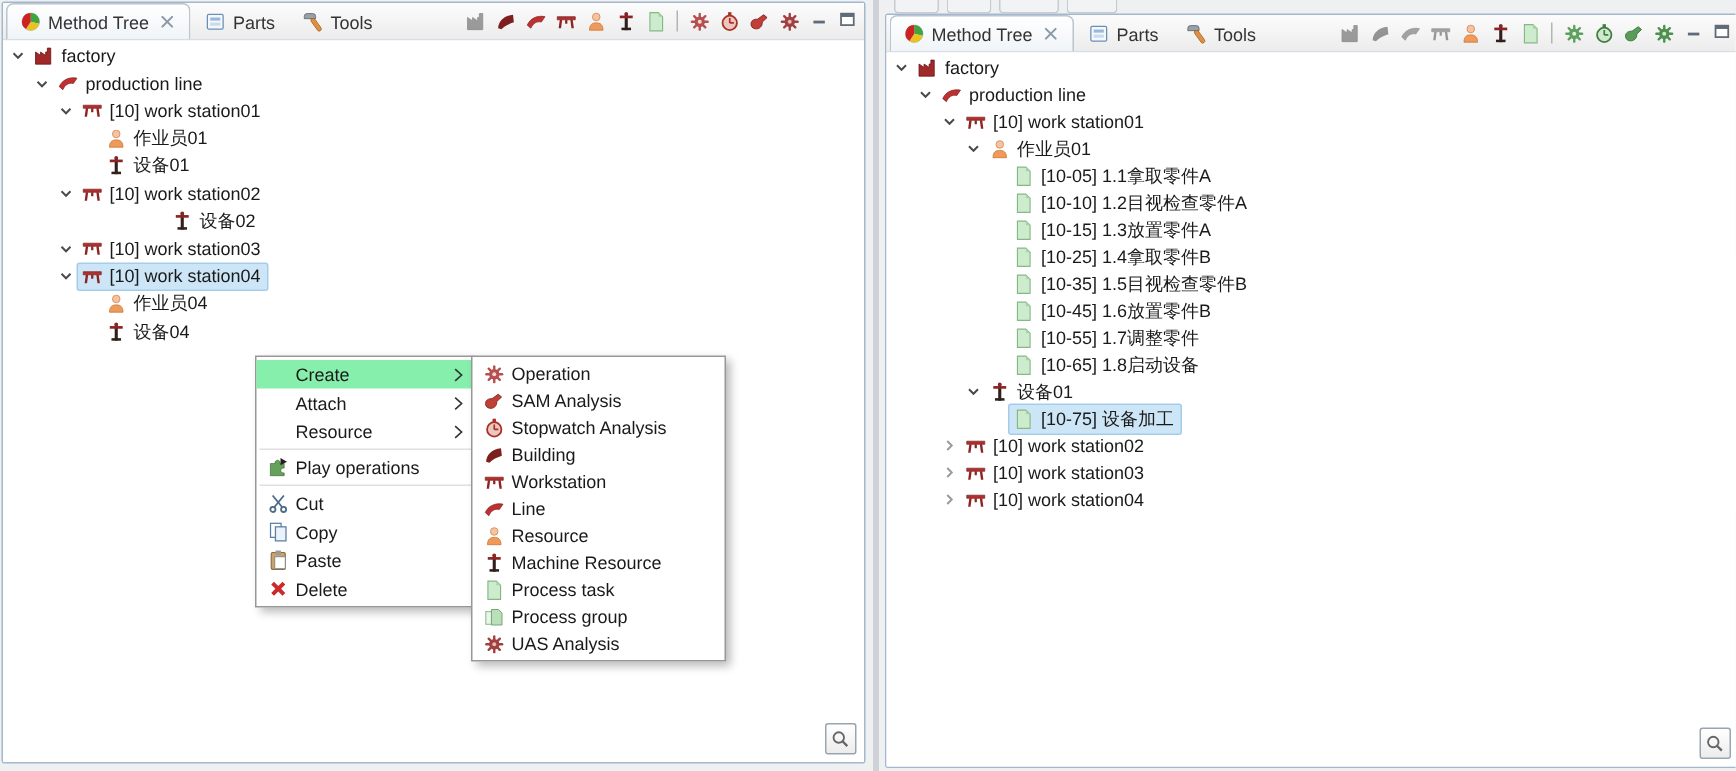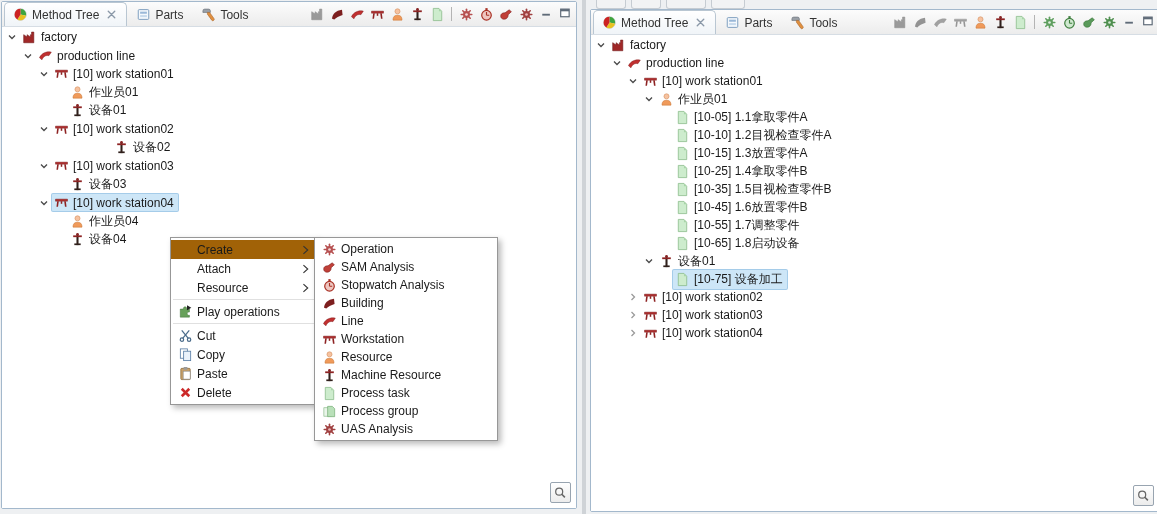--- a/index.html
+++ b/index.html
@@ -41,24 +41,24 @@
     background:linear-gradient(#ffffff,#ececec);border:1px solid #98a4b0;border-radius:2px;
     display:flex;align-items:center;justify-content:center;padding:0;cursor:pointer}
   .zoom-btn .icon{width:14px;height:14px}
   .sash{position:absolute;left:578px;top:0;width:11px;height:514px}
   .sash::after{content:"";position:absolute;left:4px;top:0;width:4px;height:100%;background:#cfd3d7}
   .top-sliver{position:absolute;left:596px;top:0;height:9px;display:flex;gap:5px}
   .stub{height:9px;border:1px solid #c6ccd2;border-top:none;border-radius:0 0 3px 3px;background:#f2f3f4}
   .menu{position:absolute;background:#fff;border:1px solid #979797;
     box-shadow:3px 3px 6px rgba(0,0,0,.28);padding:2px 0;z-index:10}
   #context-menu{left:170px;top:237px;width:147px}
-  #create-submenu{left:314px;top:237px;width:184px}
+  #create-submenu{left:314px;top:237px;width:170px}
   .mrow{display:flex;align-items:center;height:19px;padding:0 2px;position:relative}
   #create-submenu .mrow{height:18px}
-  .mrow.highlight{background:#a16207}
+  .mrow.highlight{background:#86efac}
   .mgutter{width:24px;flex:0 0 24px;display:flex;justify-content:center}
   .mgutter .icon{width:15px;height:15px}
   .mlabel{flex:1;white-space:nowrap}
   .marrow{width:12px;height:12px;margin-right:2px;display:inline-flex}
   .marrow svg{width:100%;height:100%}
   .msep{height:1px;background:#e0e0e0;margin:2px 2px}
 </style>
 </head>
 <body>
 
@@ -336,34 +336,20 @@
           <span class="tsel">
             <span class="icon">
               <svg viewBox="0 0 16 16">
                 <path d="M1.6 4.4 h12.8 v2.2 h-12.8 z" fill="#b03030" stroke="#7d1f1f" stroke-width="0.5"></path>
   <path d="M3.4 6.6 L2.6 12.6 h1.7 l0.8-6 z" fill="#8e2323"></path>
                 <path d="M12.6 6.6 l0.8 6 h-1.7 l-0.8-6 z" fill="#8e2323"></path>
   <rect x="7.2" y="6.6" width="1.6" height="2.8" fill="#8e2323"></rect>
               </svg>
             </span>
             <span class="tlabel">[10] work station03</span>
-          </span>
-        </div>
-        <div class="trow" style="padding-left: 52px;">
-          <span class="twisty"></span>
-          <span class="tsel">
-            <span class="icon">
-              <svg viewBox="0 0 16 16">
-                <rect x="6.9" y="1.8" width="2.2" height="12.2" fill="#30201c"></rect>
-  <rect x="3.4" y="3.6" width="9.2" height="1.9" fill="#8e2323"></rect>
-  <rect x="4.6" y="12.2" width="6.8" height="1.8" fill="#30201c"></rect>
-  <circle cx="8" cy="2.4" r="1.3" fill="#8e2323"></circle>
-              </svg>
-            </span>
-            <span class="tlabel">设备03</span>
           </span>
         </div>
         <div class="trow" style="padding-left: 36px;">
           <span class="twisty">
             <svg viewBox="0 0 12 12">
               <path d="M3 4.5 L6 7.5 L9 4.5" stroke="#4a4a4a" stroke-width="1.3" fill="none"></path>
             </svg>
           </span>
           <span class="tsel selected">
             <span class="icon">
@@ -976,38 +962,38 @@
             <path d="M2.2 12.6 C2.6 7.4 6.2 3.8 12.8 3 L13.4 8.4 C9.6 9.6 6.4 11.4 4.6 13.4 z" fill="#7d1f1f"></path>
           </svg>
         </span>
       </span>
       <span class="mlabel">Building</span>
     </div>
     <div class="mrow">
       <span class="mgutter">
         <span class="icon">
           <svg viewBox="0 0 16 16">
-            <path d="M1.6 10.4 C3.6 5.6 9 3.2 14.2 4.4 L11.6 8.2 C8.2 7.4 5.6 9.2 4.2 12.6 z" fill="#c13030" stroke="#7d1f1f" stroke-width="0.5"></path>
-          </svg>
-        </span>
-      </span>
-      <span class="mlabel">Line</span>
-    </div>
-    <div class="mrow">
-      <span class="mgutter">
-        <span class="icon">
-          <svg viewBox="0 0 16 16">
             <path d="M1.6 4.4 h12.8 v2.2 h-12.8 z" fill="#b03030" stroke="#7d1f1f" stroke-width="0.5"></path>
   <path d="M3.4 6.6 L2.6 12.6 h1.7 l0.8-6 z" fill="#8e2323"></path>
             <path d="M12.6 6.6 l0.8 6 h-1.7 l-0.8-6 z" fill="#8e2323"></path>
   <rect x="7.2" y="6.6" width="1.6" height="2.8" fill="#8e2323"></rect>
           </svg>
         </span>
       </span>
       <span class="mlabel">Workstation</span>
+    </div>
+    <div class="mrow">
+      <span class="mgutter">
+        <span class="icon">
+          <svg viewBox="0 0 16 16">
+            <path d="M1.6 10.4 C3.6 5.6 9 3.2 14.2 4.4 L11.6 8.2 C8.2 7.4 5.6 9.2 4.2 12.6 z" fill="#c13030" stroke="#7d1f1f" stroke-width="0.5"></path>
+          </svg>
+        </span>
+      </span>
+      <span class="mlabel">Line</span>
     </div>
     <div class="mrow">
       <span class="mgutter">
         <span class="icon">
           <svg viewBox="0 0 16 16">
             <circle cx="8" cy="4.6" r="2.7" fill="#f6c2a0" stroke="#d18a55" stroke-width="0.6"></circle>
   <path d="M3.2 14 c0-4 2-5.2 4.8-5.2 s4.8 1.2 4.8 5.2 z" fill="#f09a5a" stroke="#c97a3a" stroke-width="0.6"></path>
           </svg>
         </span>
       </span>

